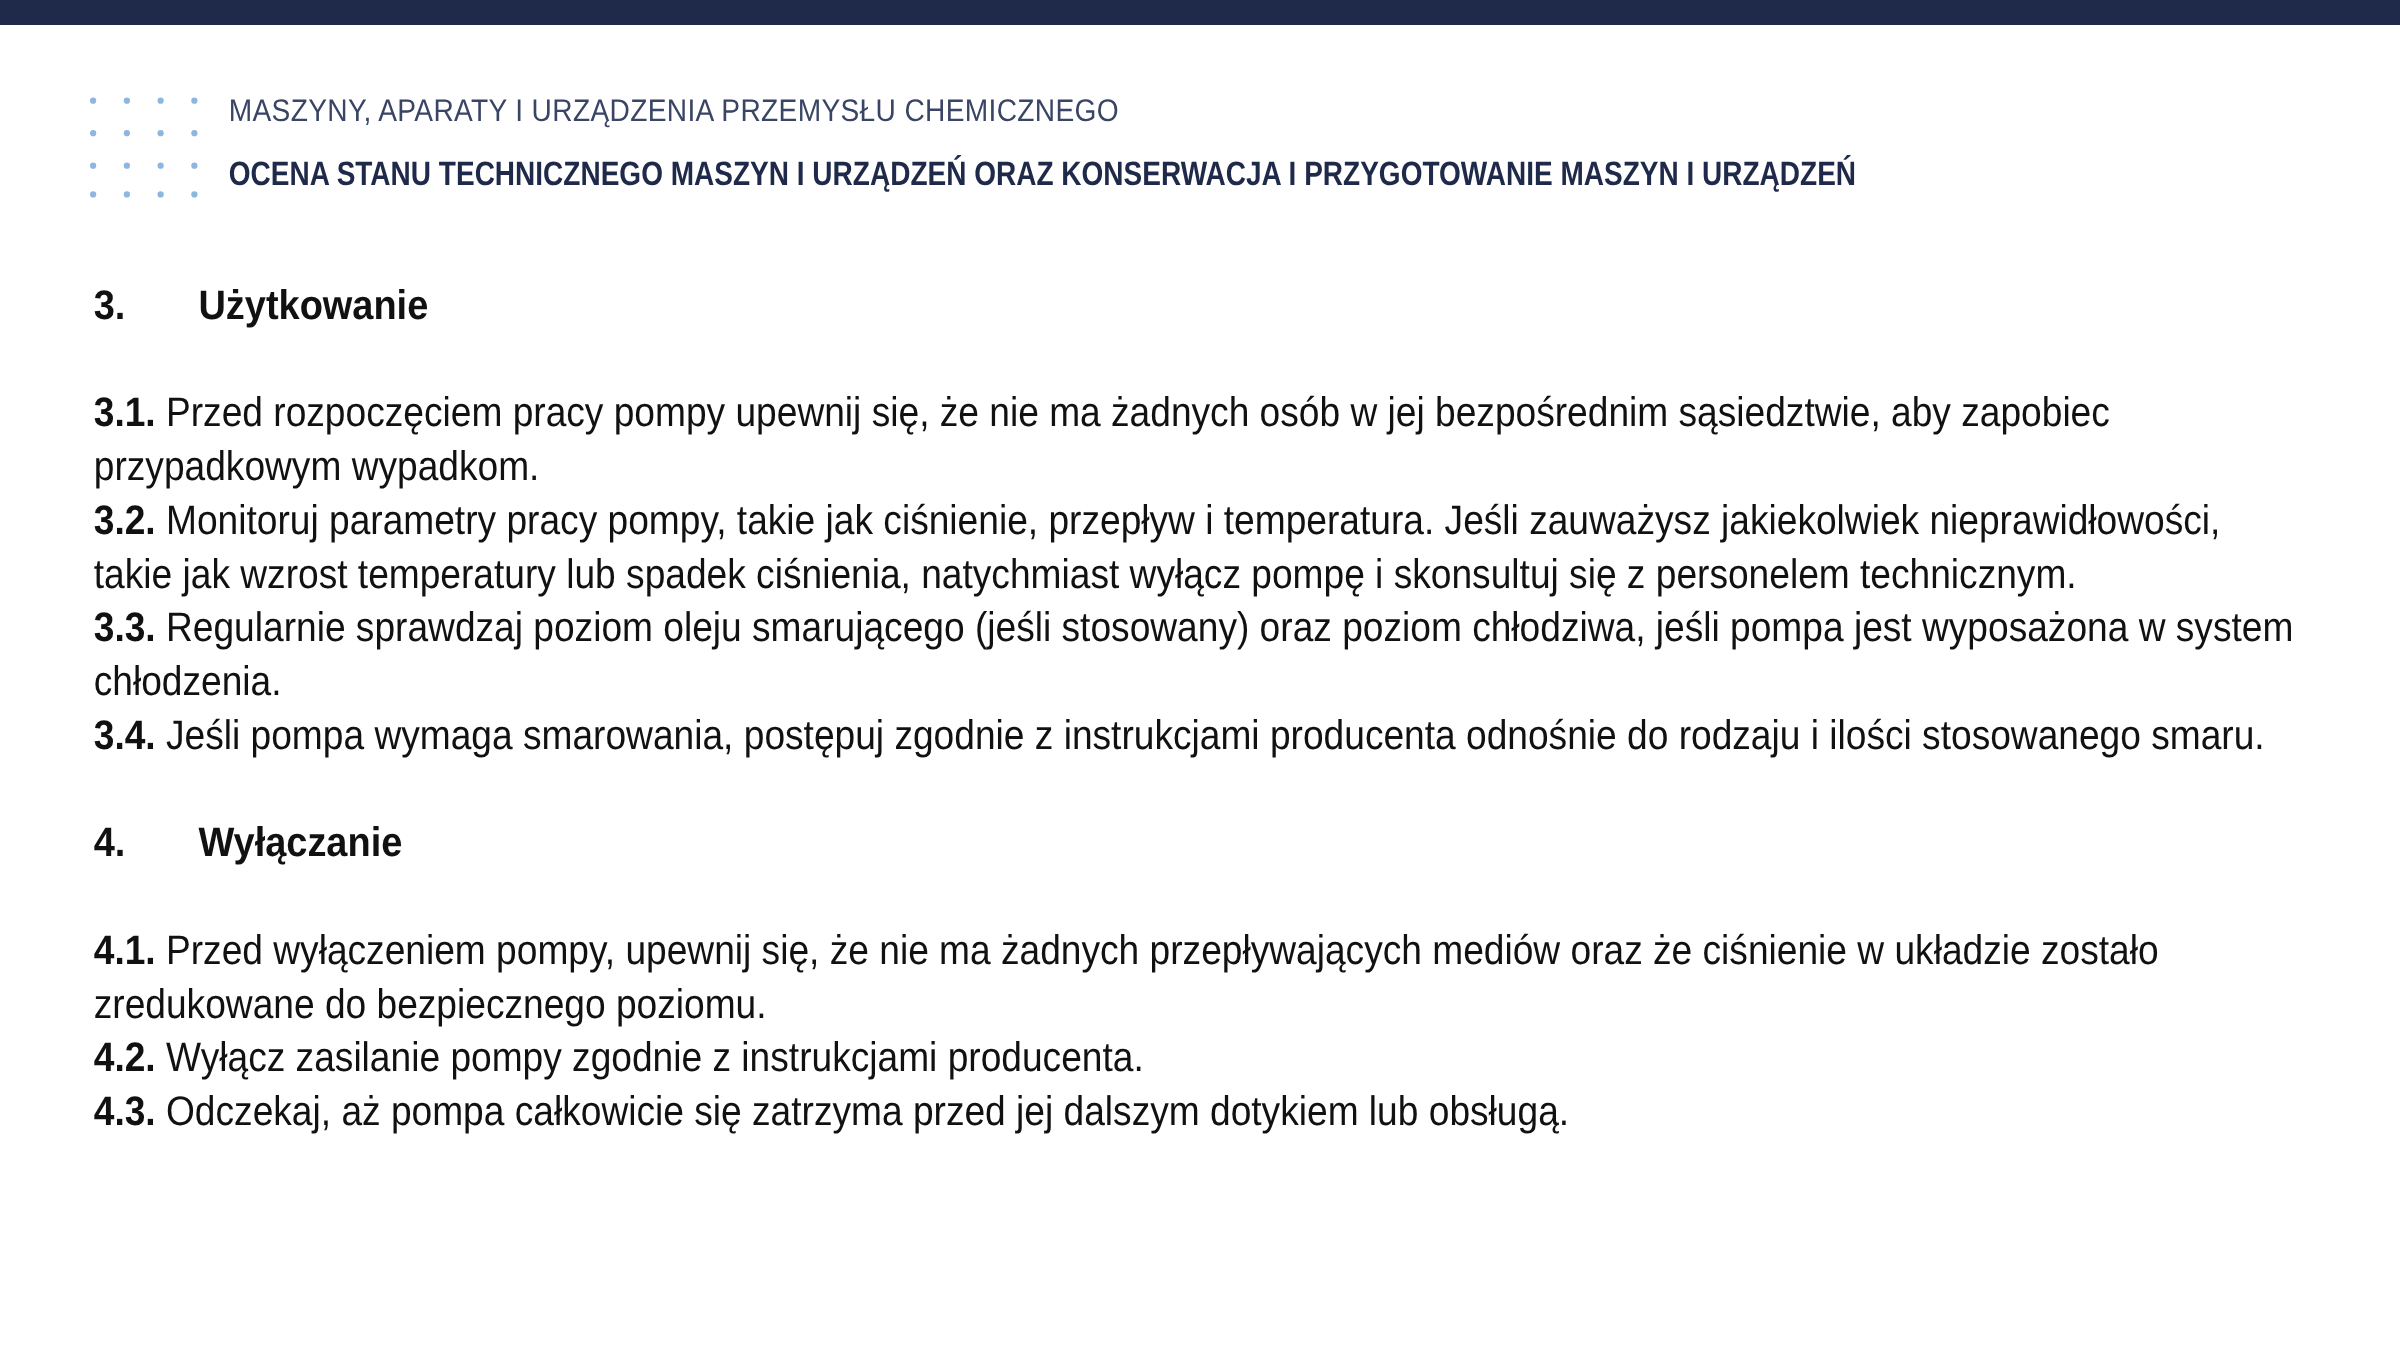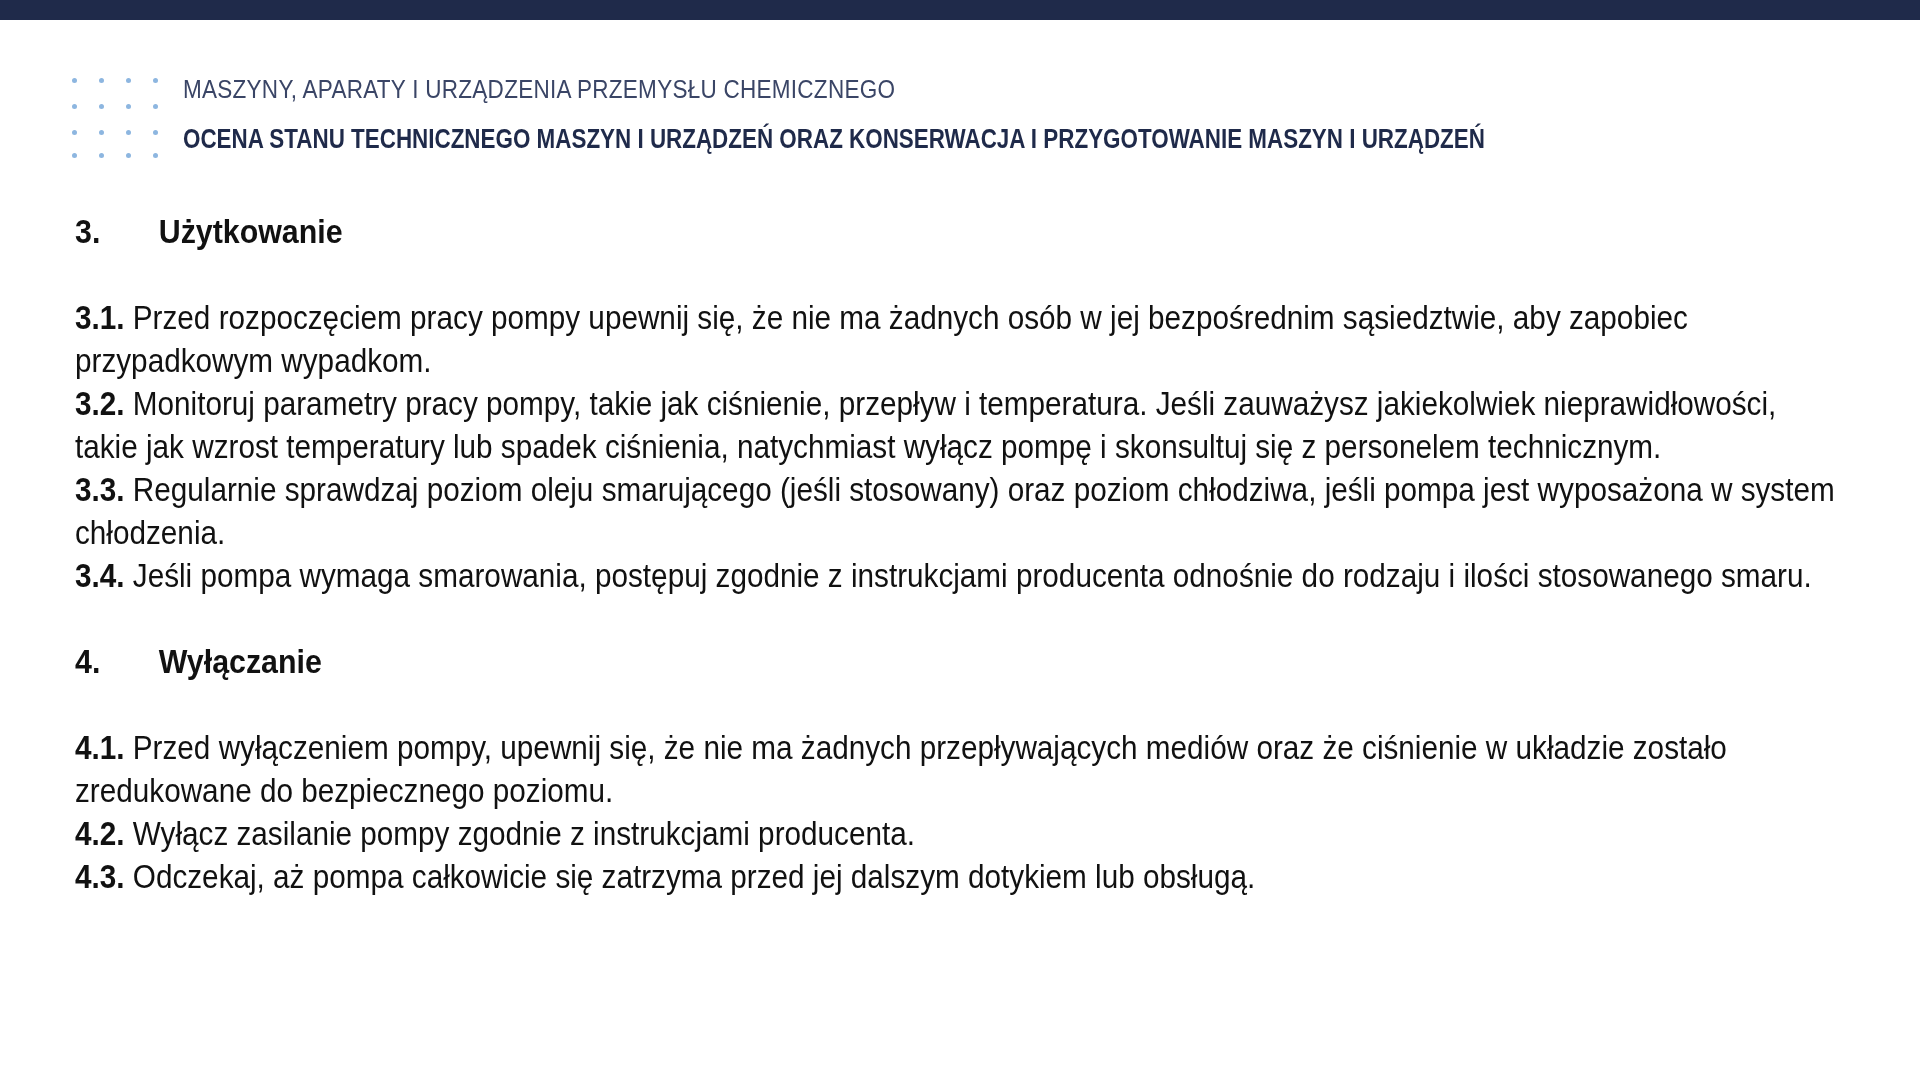--- a/index.html
+++ b/index.html
@@ -15,21 +15,21 @@
   .hdr1 {
     position: absolute; left: 183px; top: 75px;
     font-size: 25px; letter-spacing: 0.3px; color: #3a4566; font-weight: normal;
     transform: scaleX(0.9); transform-origin: left center; white-space: nowrap;
   }
   .hdr2 {
     position: absolute; left: 183px; top: 124px;
     font-size: 27px; font-weight: bold; color: #1f2a4a;
     transform: scaleX(0.83); transform-origin: left center; white-space: nowrap;
   }
-  .content { position: absolute; left: 75px; top: 210px; width: 1760px; }
+  .content { position: absolute; left: 75px; top: 222px; width: 1760px; }
   .section-heading {
     font-size: 33px; font-weight: bold; height: 43px; line-height: 43px;
     transform: scaleX(0.92); transform-origin: left center; white-space: nowrap;
   }
   .section-heading .num { display: inline-block; width: 91px; }
   .spacer { height: 43px; }
   .para {
     font-size: 33px; line-height: 43px;
     transform: scaleX(0.9); transform-origin: left top; width: 1960px;
   }

